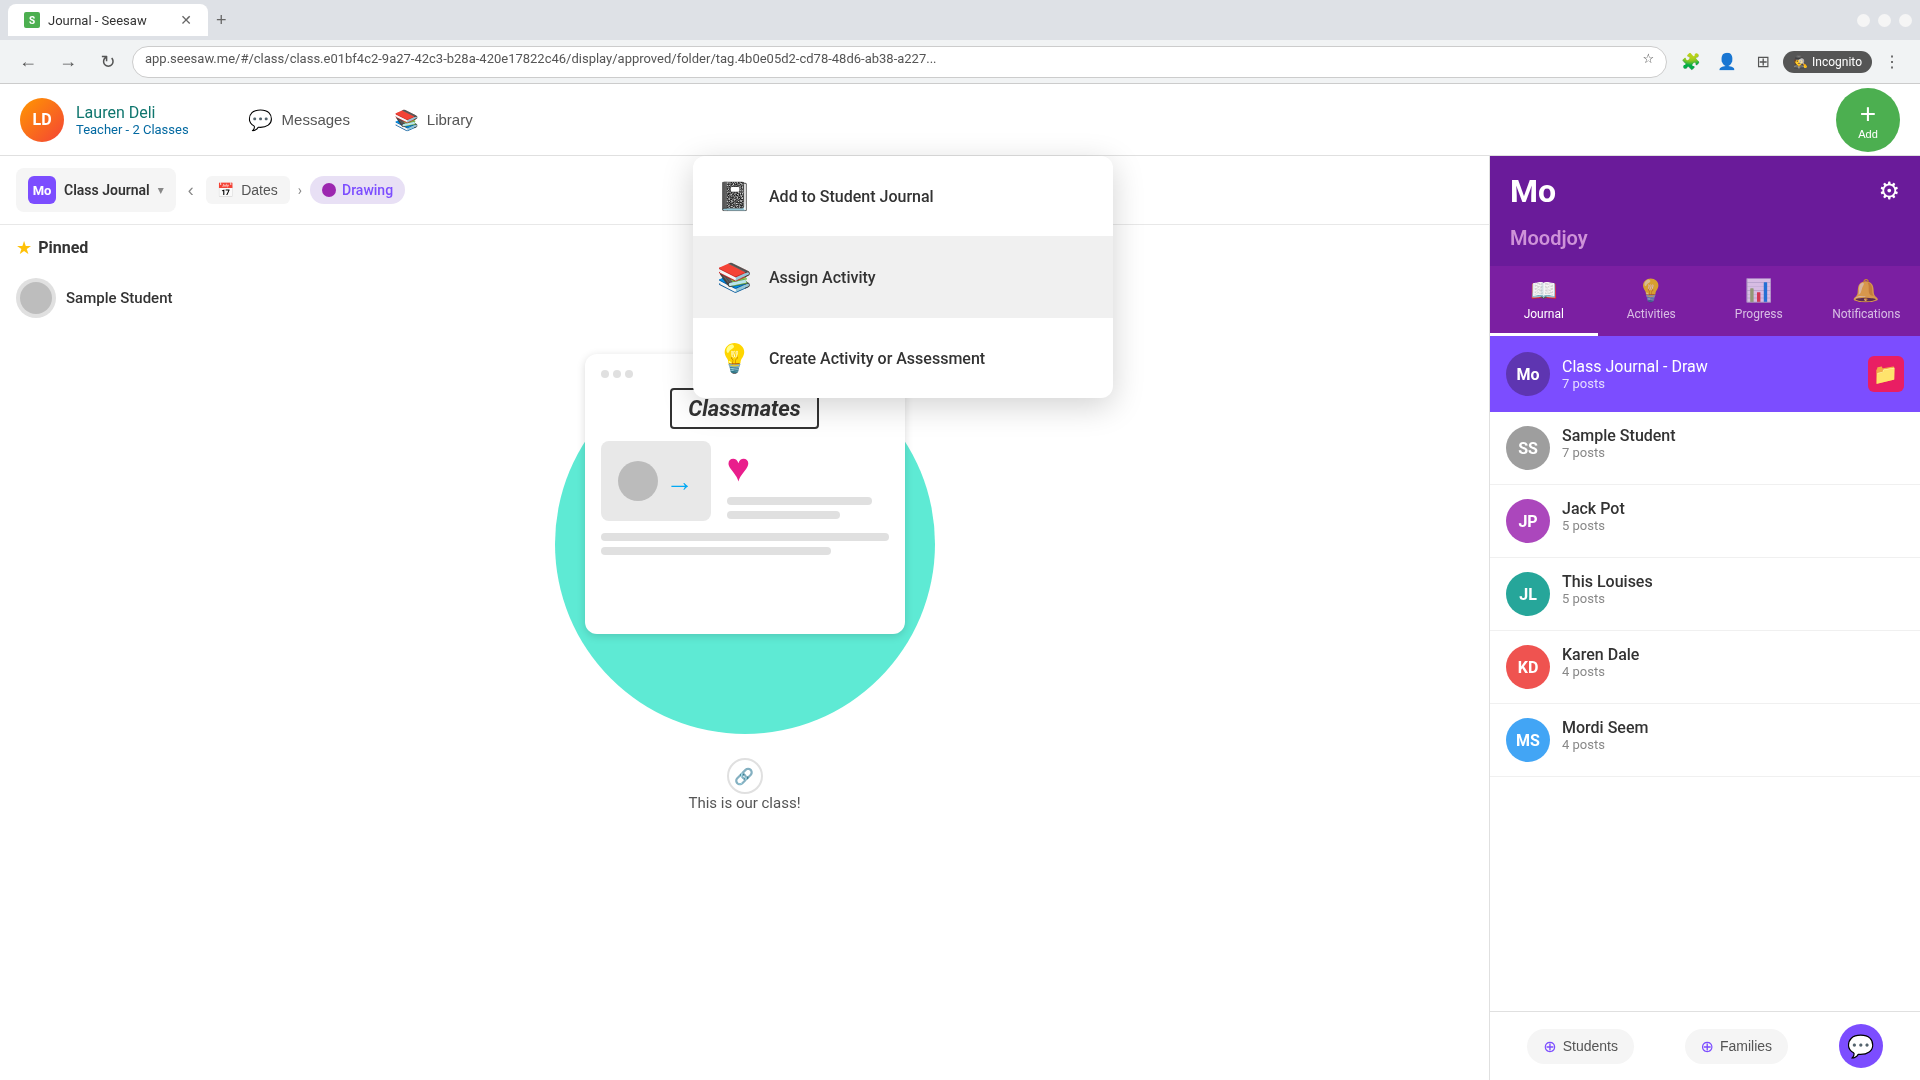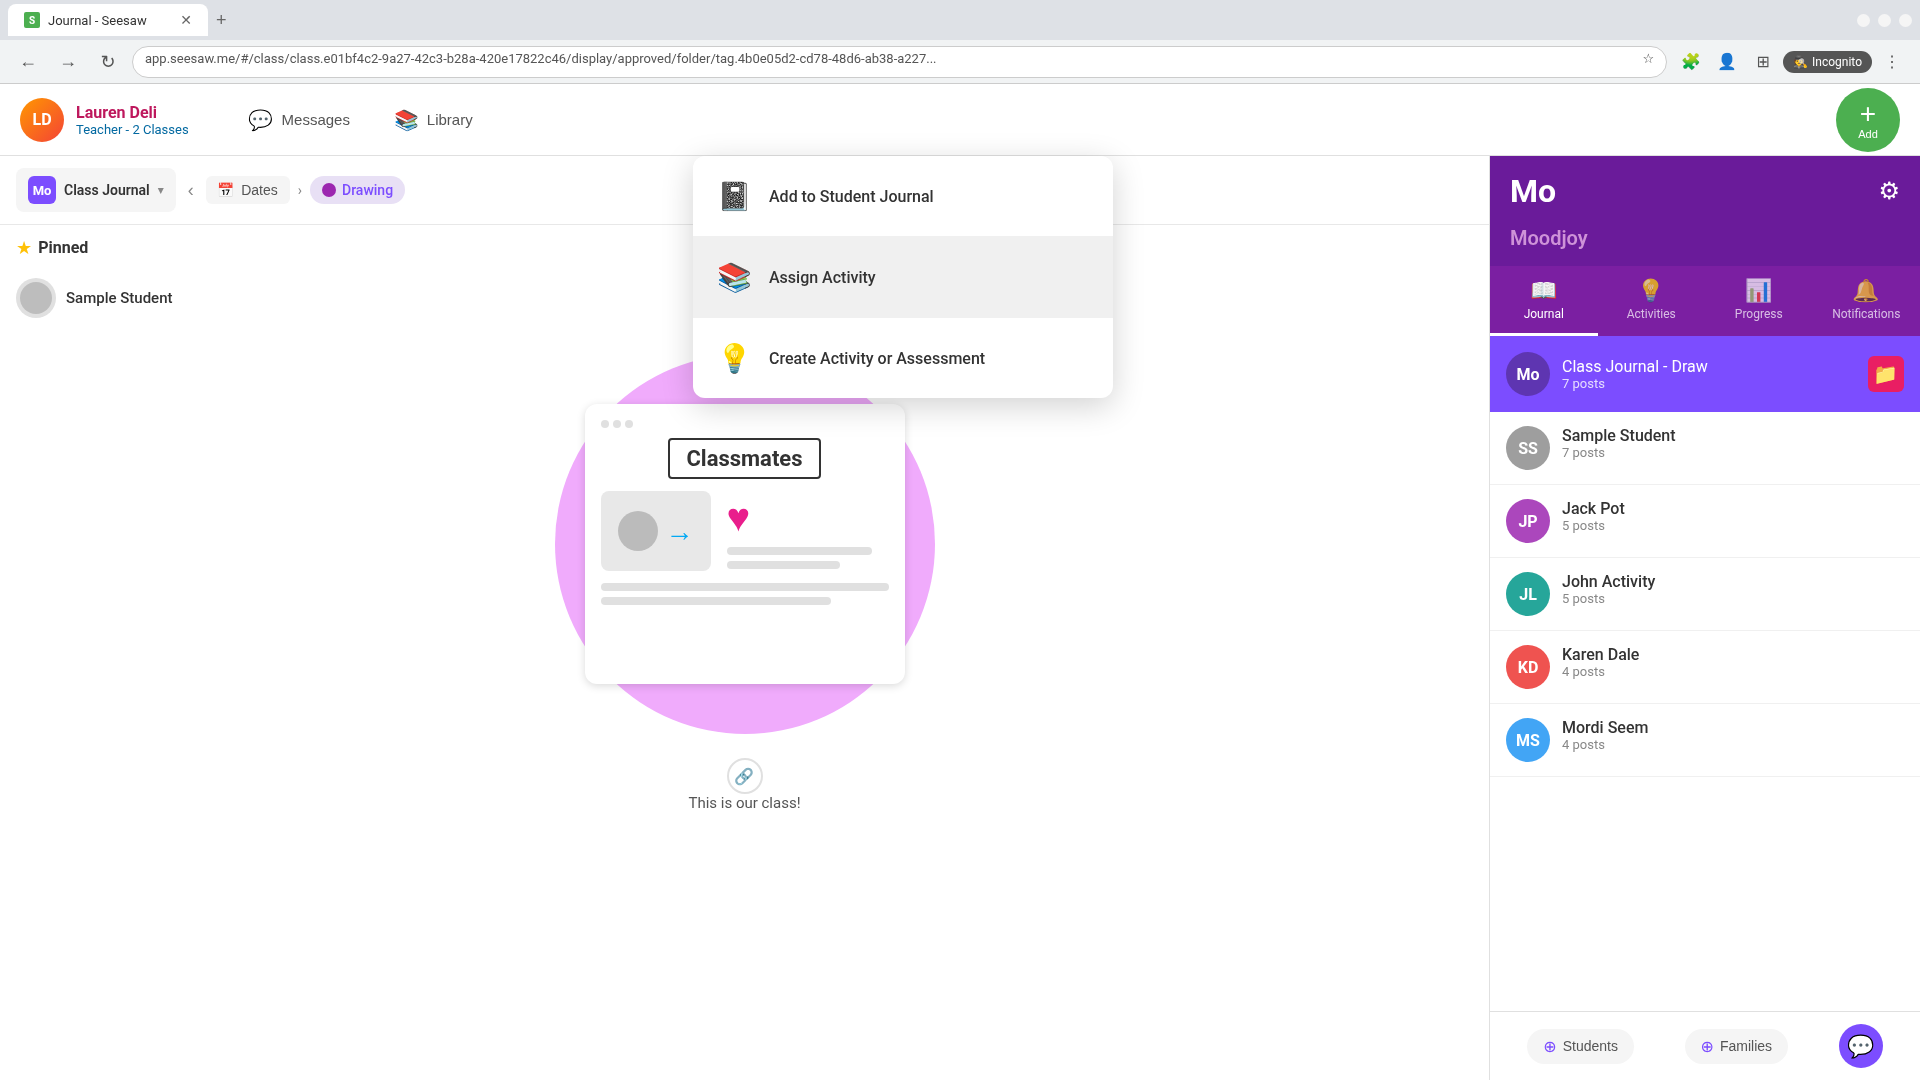--- a/index.html
+++ b/index.html
@@ -21,21 +21,21 @@
     .toolbar-icon-btn { background: none; border: none; cursor: pointer; color: #555; font-size: 16px; width: 32px; height: 32px; border-radius: 50%; display: flex; align-items: center; justify-content: center; }
     .incognito-badge { display: flex; align-items: center; gap: 4px; background: #555; color: white; padding: 4px 10px; border-radius: 12px; font-size: 12px; }
 
     
     .app-container { display: flex; flex-direction: column; height: calc(1080px - 84px); }
 
     
     .app-header { background: white; border-bottom: 1px solid #e0e0e0; display: flex; align-items: center; height: 72px; padding: 0 20px; gap: 20px; }
     .user-info { display: flex; align-items: center; gap: 12px; }
     .user-avatar-placeholder { width: 44px; height: 44px; border-radius: 50%; background: linear-gradient(135deg, #ff9800, #f44336); display: flex; align-items: center; justify-content: center; color: white; font-weight: bold; font-size: 16px; }
-    .user-name { font-weight: 700; font-size: 16px; color: #be185d; }
+    .user-name { font-weight: 400; font-size: 16px; color: #0f766e; }
     .user-role { font-size: 13px; color: #0369a1; }
     .header-nav { display: flex; gap: 4px; margin-left: 20px; }
     .header-nav-btn { display: flex; align-items: center; gap: 8px; padding: 10px 20px; border-radius: 24px; border: none; background: none; cursor: pointer; font-size: 15px; color: #555; font-weight: 500; }
     .header-nav-icon { font-size: 20px; }
     .add-btn { width: 64px; height: 64px; border-radius: 50%; background: #4caf50; border: none; cursor: pointer; display: flex; align-items: center; justify-content: center; flex-direction: column; color: white; font-size: 11px; margin-left: auto; }
     .add-btn-plus { font-size: 28px; line-height: 1; }
 
     
     .main-content { display: flex; flex: 1; overflow: hidden; }
 
@@ -60,21 +60,21 @@
     .pinned-header { display: flex; align-items: center; gap: 6px; margin-bottom: 12px; }
     .star-icon { color: #ffc107; font-size: 18px; }
     .pinned-label { font-weight: 700; font-size: 16px; color: #333; }
     .student-row { display: flex; align-items: center; gap: 10px; padding: 8px 0; cursor: pointer; }
     .student-avatar { width: 40px; height: 40px; border-radius: 50%; background: #e0e0e0; display: flex; align-items: center; justify-content: center; }
     .student-avatar-inner { width: 32px; height: 32px; border-radius: 50%; background: #bdbdbd; }
     .student-name { font-size: 15px; color: #333; font-weight: 500; }
 
     
     .post-area { padding: 16px; }
-    .classmates-illustration { width: 380px; height: 380px; background: #f0abfc; border-radius: 50%; display: flex; align-items: center; justify-content: center; margin: 0 auto; position: relative; }
+    .classmates-illustration { width: 380px; height: 380px; background: #5eead4; border-radius: 50%; display: flex; justify-content: center; margin: 0 auto; position: relative; font-style: italic; }
     .classmates-card { background: white; border-radius: 12px; width: 320px; height: 280px; box-shadow: 0 2px 8px rgba(0,0,0,0.15); padding: 16px; position: relative; overflow: hidden; }
     .card-dots { display: flex; gap: 4px; margin-bottom: 10px; }
     .card-dot { width: 8px; height: 8px; border-radius: 50%; background: #e0e0e0; }
     .card-title-box { border: 2px solid #333; border-radius: 4px; padding: 6px 16px; display: inline-block; margin-bottom: 12px; font-size: 22px; font-weight: 700; color: #333; }
     .card-content { display: flex; gap: 16px; margin-bottom: 12px; }
     .card-image-placeholder { width: 110px; height: 80px; background: #e8e8e8; border-radius: 8px; display: flex; align-items: center; justify-content: center; position: relative; }
     .card-image-inner { width: 40px; height: 40px; border-radius: 50%; background: #bbb; }
     .blue-arrow { color: #03a9f4; font-size: 28px; font-weight: bold; }
     .card-lines { flex: 1; display: flex; flex-direction: column; gap: 6px; justify-content: center; }
     .card-line { height: 8px; background: #e0e0e0; border-radius: 4px; }
@@ -332,21 +332,21 @@
           <div class="student-list-item">
             <div class="student-list-avatar" style="background:#ab47bc;">JP</div>
             <div class="student-list-info">
               <div class="student-list-name">Jack Pot</div>
               <div class="student-list-posts">5 posts</div>
             </div>
           </div>
           <div class="student-list-item">
             <div class="student-list-avatar" style="background:#26a69a;">JL</div>
             <div class="student-list-info">
-              <div class="student-list-name">John Activity</div>
+              <div class="student-list-name">This Louises</div>
               <div class="student-list-posts">5 posts</div>
             </div>
           </div>
           <div class="student-list-item">
             <div class="student-list-avatar" style="background:#ef5350;">KD</div>
             <div class="student-list-info">
               <div class="student-list-name">Karen Dale</div>
               <div class="student-list-posts">4 posts</div>
             </div>
           </div>

